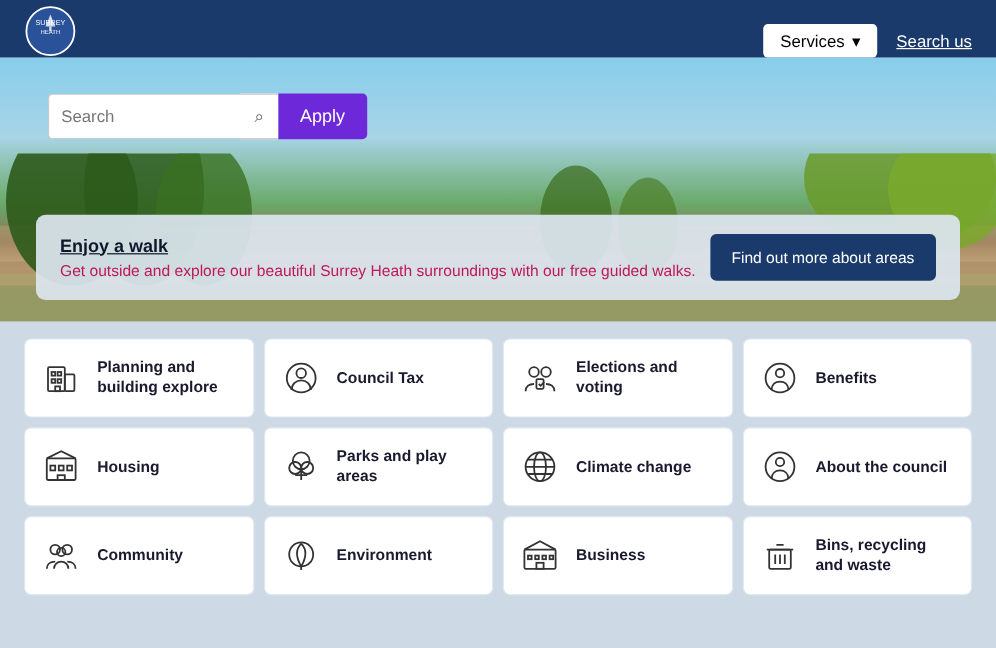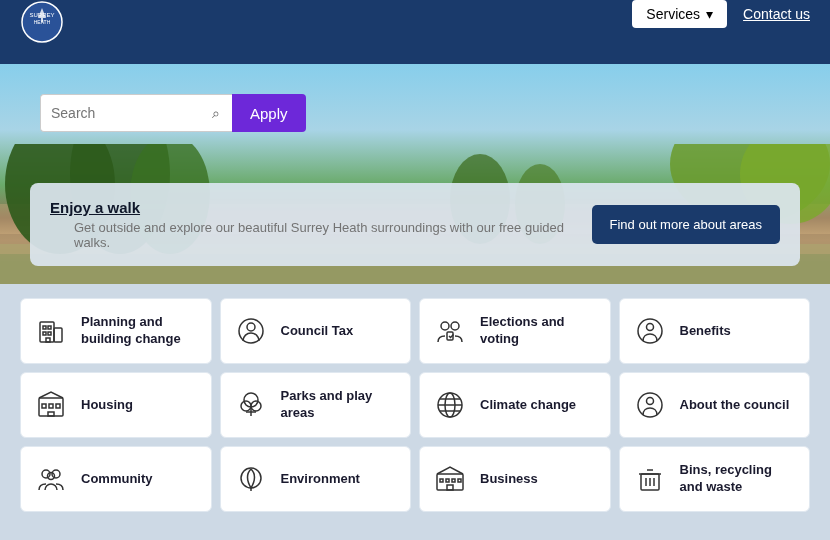--- a/index.html
+++ b/index.html
@@ -1,23 +1,23 @@
 <!DOCTYPE html>
 <html><head>
   <meta charset="utf-8">
   <style>
     * { box-sizing: border-box; margin: 0; padding: 0; }
     body { font-family: Arial, sans-serif; width: 830px; height: 540px; overflow: hidden; background: #cdd9e5; }
 
     
     .header {
       background: #1a3a6b;
-      height: 64px;
-      display: flex;
-      align-items: flex-start;
+      height: 48px;
+      display: flex;
+      align-items: flex-end;
       justify-content: space-between;
       padding: 0 20px;
     }
     .header-logo {
       width: 50px;
       height: 44px;
       display: flex;
       align-items: center;
     }
     .header-nav {
@@ -117,22 +117,21 @@
     }
     .promo-text h3 {
       font-size: 15px;
       font-weight: 700;
       color: #0f172a;
       margin-bottom: 4px;
       text-decoration: underline;
     }
     .promo-text p {
       font-size: 13px;
-      color: #737373;
-      margin-left: 24px;
+      color: #be185d;
     }
     .promo-btn {
       background: #1a3a6b;
       color: white;
       border: none;
       border-radius: 5px;
       padding: 12px 18px;
       font-size: 13px;
       cursor: pointer;
       white-space: nowrap;
@@ -194,21 +193,21 @@
 
       <polygon points="22,8 18,18 26,18" fill="white" opacity="0.8"></polygon>
       <rect x="21" y="18" width="2" height="4" fill="white" opacity="0.8"></rect>
     </svg>
   </div>
   <nav class="header-nav">
     <button class="services-btn">
       <span>Services</span>
       <span>▾</span>
     </button>
-    <a class="contact-link">Contact us</a>
+    <a class="contact-link">Search us</a>
   </nav>
 </header>
 
 <div class="hero">
   <div class="hero-bg">
 
     <svg style="position:absolute;bottom:0;left:0;width:100%;height:140px;" viewBox="0 0 830 140" preserveAspectRatio="none">
 
       <rect x="0" y="90" width="830" height="50" fill="#8B7355" opacity="0.6"></rect>
       <rect x="0" y="100" width="830" height="40" fill="#9aaa6a" opacity="0.5"></rect>
@@ -249,21 +248,21 @@
           <svg viewBox="0 0 30 30" stroke="#333" fill="none" stroke-width="1.5">
             <rect x="4" y="6" width="14" height="20" rx="1"></rect>
             <rect x="18" y="12" width="8" height="14" rx="1"></rect>
             <rect x="7" y="10" width="3" height="3"></rect>
             <rect x="12" y="10" width="3" height="3"></rect>
             <rect x="7" y="16" width="3" height="3"></rect>
             <rect x="12" y="16" width="3" height="3"></rect>
             <rect x="10" y="22" width="4" height="4"></rect>
           </svg>
         </div>
-        <span class="service-label">Planning and building change</span>
+        <span class="service-label">Planning and building explore</span>
       </div>
       <div class="service-card">
         <div class="service-icon">
           <svg viewBox="0 0 30 30" stroke="#333" fill="none" stroke-width="1.5">
             <circle cx="15" cy="15" r="12"></circle>
             <circle cx="15" cy="11" r="4"></circle>
             <path d="M7 25c0-5 4-8 8-8s8 3 8 8"></path>
           </svg>
         </div>
         <span class="service-label">Council Tax</span>

